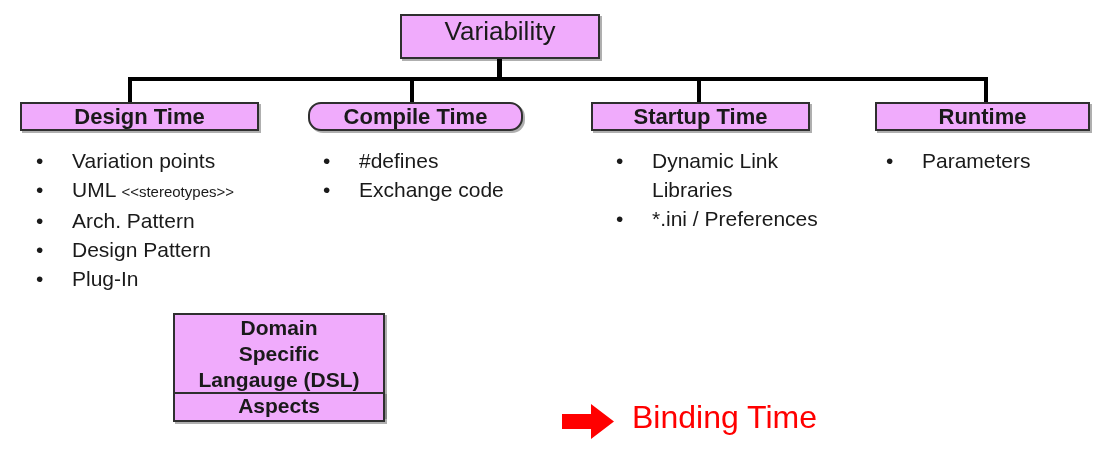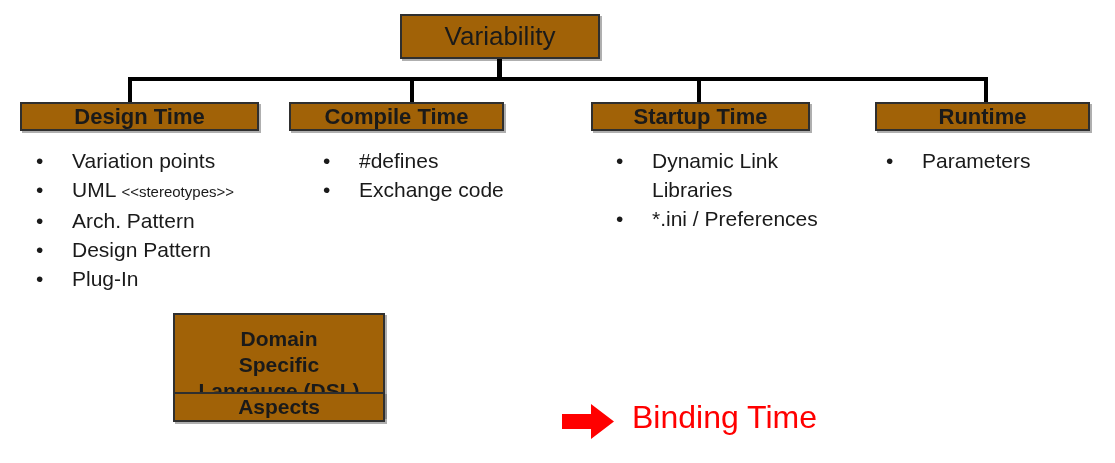--- a/index.html
+++ b/index.html
@@ -10,32 +10,32 @@
     position: relative;
     width: 1115px;
     height: 463px;
     background: #ffffff;
     overflow: hidden;
   }
 
   
   .gbox {
     position: absolute;
-    background: #a16207;
+    background: #f0abfc;
     border: 2px solid #2f2f2f;
     box-shadow: 2px 2px 0 rgba(110,110,110,0.55);
     display: flex;
-    align-items: center;
+    align-items: flex-start;
     justify-content: center;
     text-align: center;
   }
   .root-box { left: 400px; top: 14px; width: 200px; height: 45px; font-size: 26px; }
   .header-box { top: 102px; height: 29px; font-size: 22px; font-weight: bold; }
   .hb-design  { left: 20px;  width: 239px; }
-  .hb-compile { left: 289px; width: 215px; }
+  .hb-compile { left: 308px; width: 215px; border-radius: 13px; }
   .hb-startup { left: 591px; width: 219px; }
   .hb-runtime { left: 875px; width: 215px; }
 
   .dsl-box { left: 173px; top: 277px; width: 212px; height: 104px;
              font-size: 21px; font-weight: bold; line-height: 26px; white-space: pre-line; margin-top: 36px; }
   .aspects-box { left: 173px; top: 392px; width: 212px; height: 30px;
              font-size: 21px; font-weight: bold; }
 
   
   .conn { position: absolute; background: #000000; }

